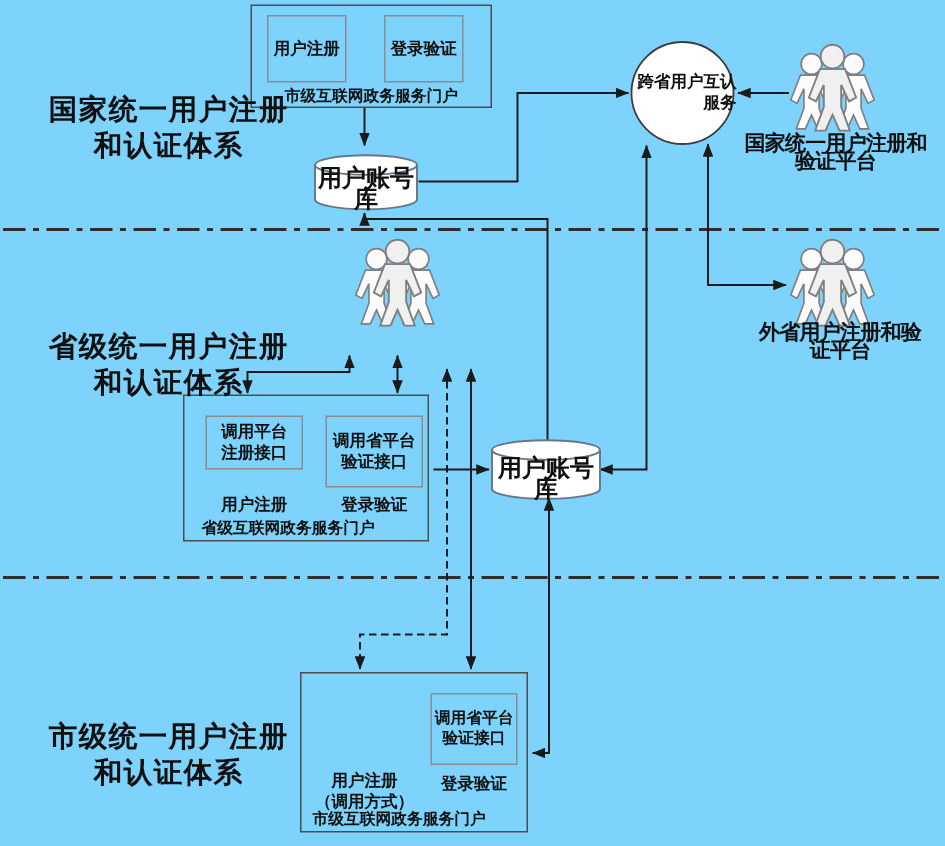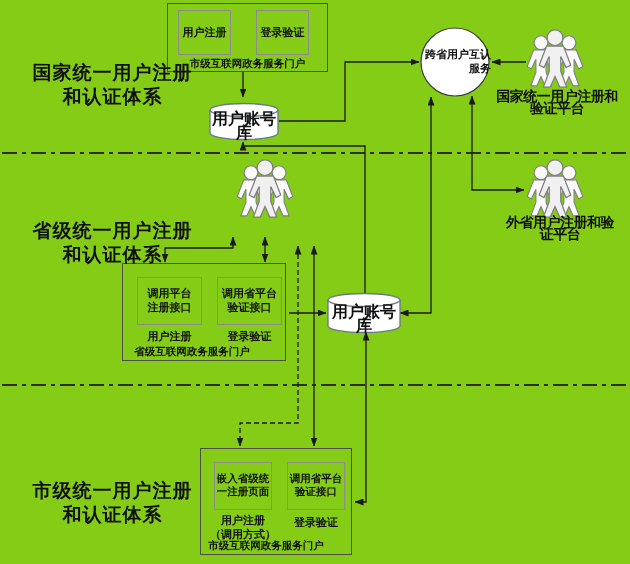--- a/index.html
+++ b/index.html
@@ -1,18 +1,18 @@
 <!DOCTYPE html>
 <html><head>
 <meta charset="utf-8">
 <style>
   html,body{margin:0;padding:0;background:#fff;}
   #stage{
-    position:relative;width:630px;height:564px;background:#84cc16;
-    font-family:Liberation Mono, monospace;
+    position:relative;width:630px;height:564px;background:#7dd3fc;
+    font-family:Liberation Serif, serif;
     color:#111;overflow:hidden;
   }
   #diagram-svg{position:absolute;left:0;top:0;z-index:2;}
   .abs{position:absolute;box-sizing:border-box;}
   .txt{z-index:3;font-weight:bold;color:#101010;}
   .pre{white-space:pre-line;}
   .center{text-align:center;}
   .section-label{font-size:19px;line-height:24px;letter-spacing:1px;z-index:3;}
   .outer-box{border:1.5px solid #4d4d4d;background:transparent;z-index:1;}
   .sub-box{border:1px solid #8c8c8c;background:transparent;z-index:1;
@@ -90,34 +90,30 @@
 
   <div class="abs outer-box" style="left:167px;top:3px;width:161px;height:69px;"></div>
   <div class="abs sub-box" style="left:178px;top:10px;width:53px;height:45px;">
     <span class="txt small">用户注册</span>
   </div>
   <div class="abs sub-box" style="left:256px;top:10px;width:53px;height:45px;">
     <span class="txt small">登录验证</span>
   </div>
 
   <div class="abs outer-box" style="left:122px;top:263px;width:164px;height:98px;"></div>
-  <div class="abs sub-box" style="left:137px;top:277px;width:65px;height:48px;justify-content:center;">
+  <div class="abs sub-box" style="left:137px;top:277px;width:65px;height:36px;justify-content:center;">
     <span class="txt small pre center">调用平台
 注册接口</span>
   </div>
   <div class="abs sub-box" style="left:217px;top:277px;width:65px;height:48px;">
     <span class="txt small pre center">调用省平台
 验证接口</span>
   </div>
 
   <div class="abs outer-box" style="left:200px;top:448px;width:152px;height:107px;"></div>
-  <div class="abs sub-box" style="left:214px;top:462px;width:58px;height:48px;">
-    <span class="txt tiny pre center">嵌入省级统
-一注册页面</span>
-  </div>
   <div class="abs sub-box" style="left:287px;top:462px;width:58px;height:48px;">
     <span class="txt tiny pre center">调用省平台
 验证接口</span>
   </div>
 
   <div class="abs txt section-label pre center" style="left:10px;top:62px;width:205px;">国家统一用户注册
 和认证体系</div>
   <div class="abs txt section-label pre center" style="left:10px;top:220px;width:205px;">省级统一用户注册
 和认证体系</div>
   <div class="abs txt section-label pre center" style="left:10px;top:480px;width:205px;">市级统一用户注册

